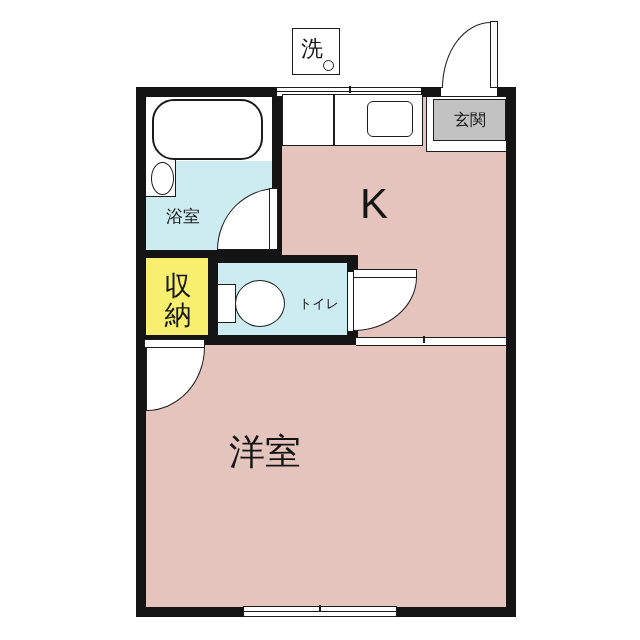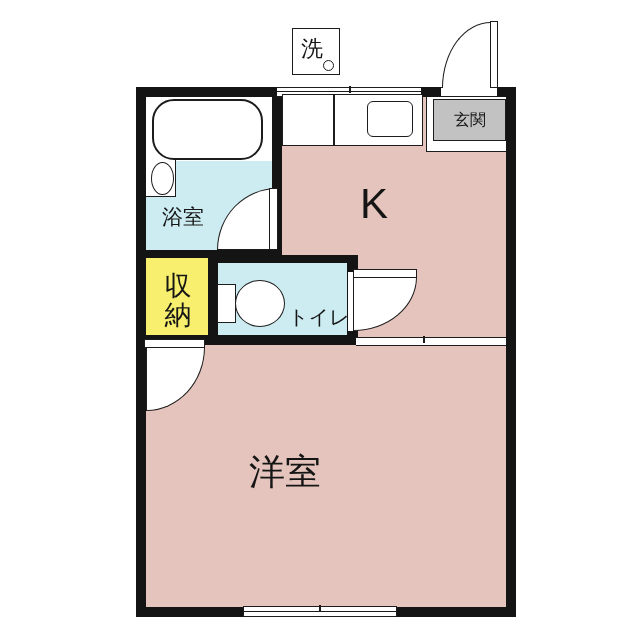--- a/index.html
+++ b/index.html
@@ -84,24 +84,24 @@
   
   .washer-box{left:292px;top:28px;width:48px;height:47px;background:#fff;border:1.5px solid var(--line);}
   .washer-circle{left:323px;top:60px;width:11px;height:11px;background:#fff;
                  border:1.3px solid var(--line);border-radius:50%;}
 
   
   .label{color:#151515;white-space:nowrap;transform:translate(-50%,-50%);line-height:1.05;}
   .label-washer{left:312px;top:49px;font-size:22px;}
   .label-entrance{left:470px;top:120px;font-size:16px;}
   .label-kitchen{left:374px;top:204px;font-size:42px;}
-  .label-bath{left:183px;top:217px;font-size:21px;}
+  .label-bath{left:183px;top:217px;font-size:17px;}
   .label-storage{left:178px;top:301px;font-size:27px;text-align:center;line-height:29px;}
-  .label-toilet{left:319px;top:317px;font-size:20px;}
-  .label-room{left:265px;top:471px;font-size:36px;text-align:center;line-height:45px;margin-left:20px;}
+  .label-toilet{left:319px;top:304px;font-size:13px;}
+  .label-room{left:265px;top:451px;font-size:36px;text-align:center;line-height:45px;}
 </style>
 </head>
 <body>
 
 <div id="canvas">
 
   <div class="floor-bath"></div>
   <div class="bath-white-zone"></div>
   <div class="floor-kitchen"></div>
   <div class="floor-storage"></div>

